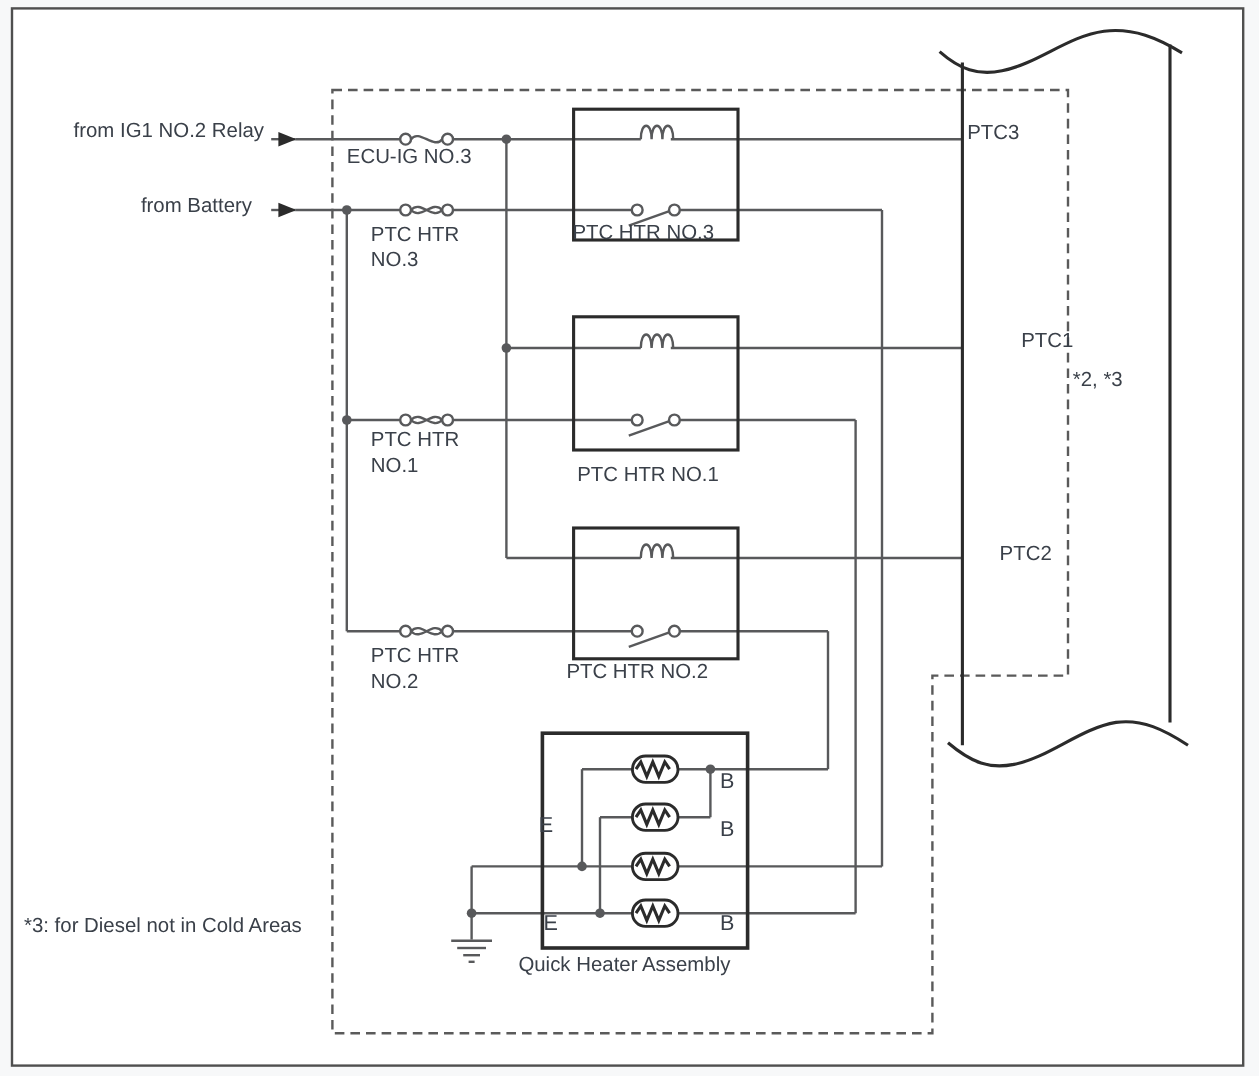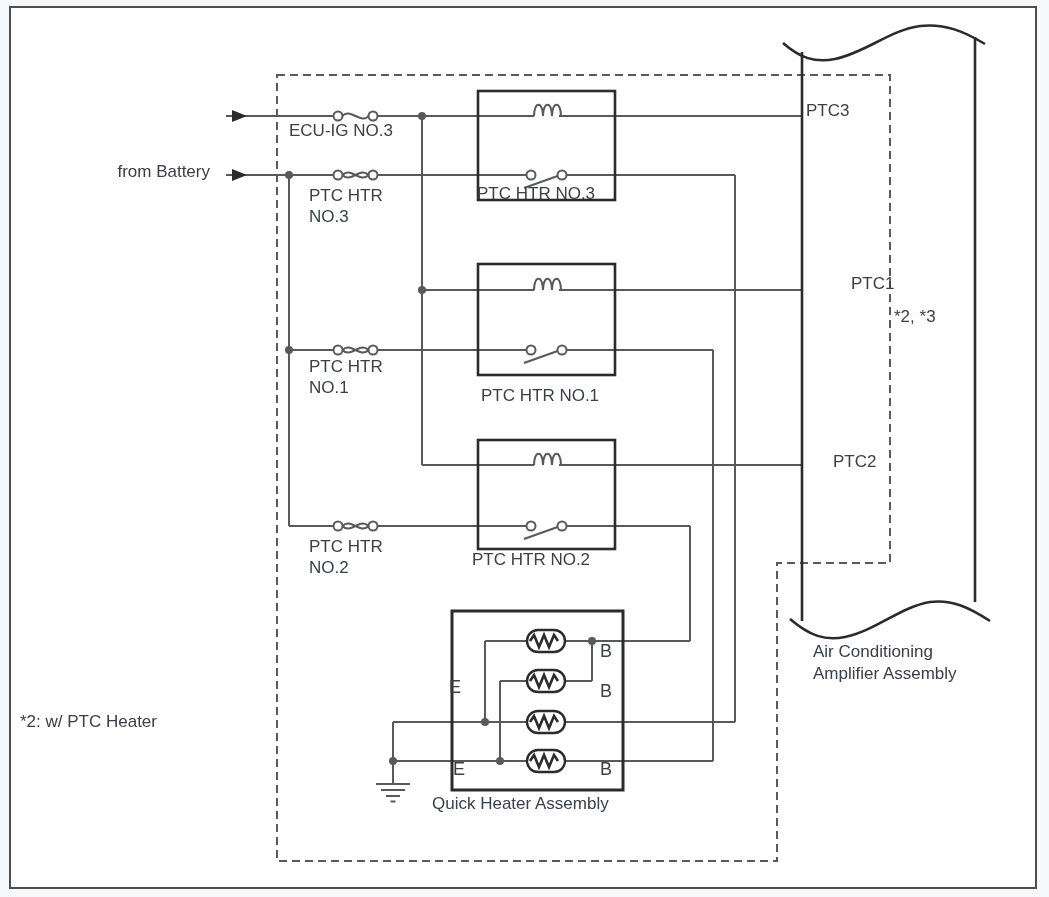--- a/index.html
+++ b/index.html
@@ -183,20 +183,21 @@
     </g>
 
     <g>
       <path class="k" d="M802,52 V621"></path>
       <path class="k" d="M975,37 V602"></path>
       <path class="k" d="M783,43 C800,58 815,63 835,59 C865,53 890,30 920,26 C945,23 965,32 985,44"></path>
       <path class="k" d="M790,619 C810,636 825,641 845,637 C875,631 900,607 930,602 C952,599 970,608 990,621"></path>
     </g>
   </svg>
 
+  <div class="lbl right" style="left:28px;top:99px;width:192px;">from IG1 NO.2 Relay</div>
   <div class="lbl right" style="left:28px;top:162px;width:182px;">from Battery</div>
 
   <div class="lbl" style="left:289px;top:121px;">ECU-IG NO.3</div>
 
   <div class="lbl two" style="left:309px;top:185px;">
     <span>PTC HTR</span><br>
     <span>NO.3</span>
   </div>
   <div class="lbl two" style="left:309px;top:356px;">
     <span>PTC HTR</span><br>
@@ -210,27 +211,23 @@
   <div class="lbl" style="left:477px;top:184px;">PTC HTR NO.3</div>
   <div class="lbl" style="left:481px;top:386px;">PTC HTR NO.1</div>
   <div class="lbl" style="left:472px;top:550px;">PTC HTR NO.2</div>
 
   <div class="lbl" style="left:806px;top:101px;text-align:right;">PTC3</div>
   <div class="lbl" style="left:806px;top:274px;margin-left:45px;">PTC1</div>
   <div class="lbl" style="left:833px;top:452px;">PTC2</div>
 
   <div class="lbl" style="left:894px;top:307px;">*2, *3</div>
 
-  <div class="lbl" style="left:813px;top:641px;line-height:22px;">
-    <span>Air Conditioning</span><br>
-    <span>Amplifier Assembly</span>
-  </div>
 
   <div class="lbl term" style="left:449px;top:677px;">E</div>
   <div class="lbl term" style="left:453px;top:759px;">E</div>
   <div class="lbl term" style="left:600px;top:641px;">B</div>
   <div class="lbl term" style="left:600px;top:681px;">B</div>
   <div class="lbl term" style="left:600px;top:759px;">B</div>
 
   <div class="lbl" style="left:432px;top:794px;">Quick Heater Assembly</div>
 
-  <div class="note" style="left:20px;top:711px;">*2: w/ PTC Heater</div>
+  <div class="note" style="left:20px;top:761px;">*3: for Diesel not in Cold Areas</div>
 </div>
 
 </body></html>

